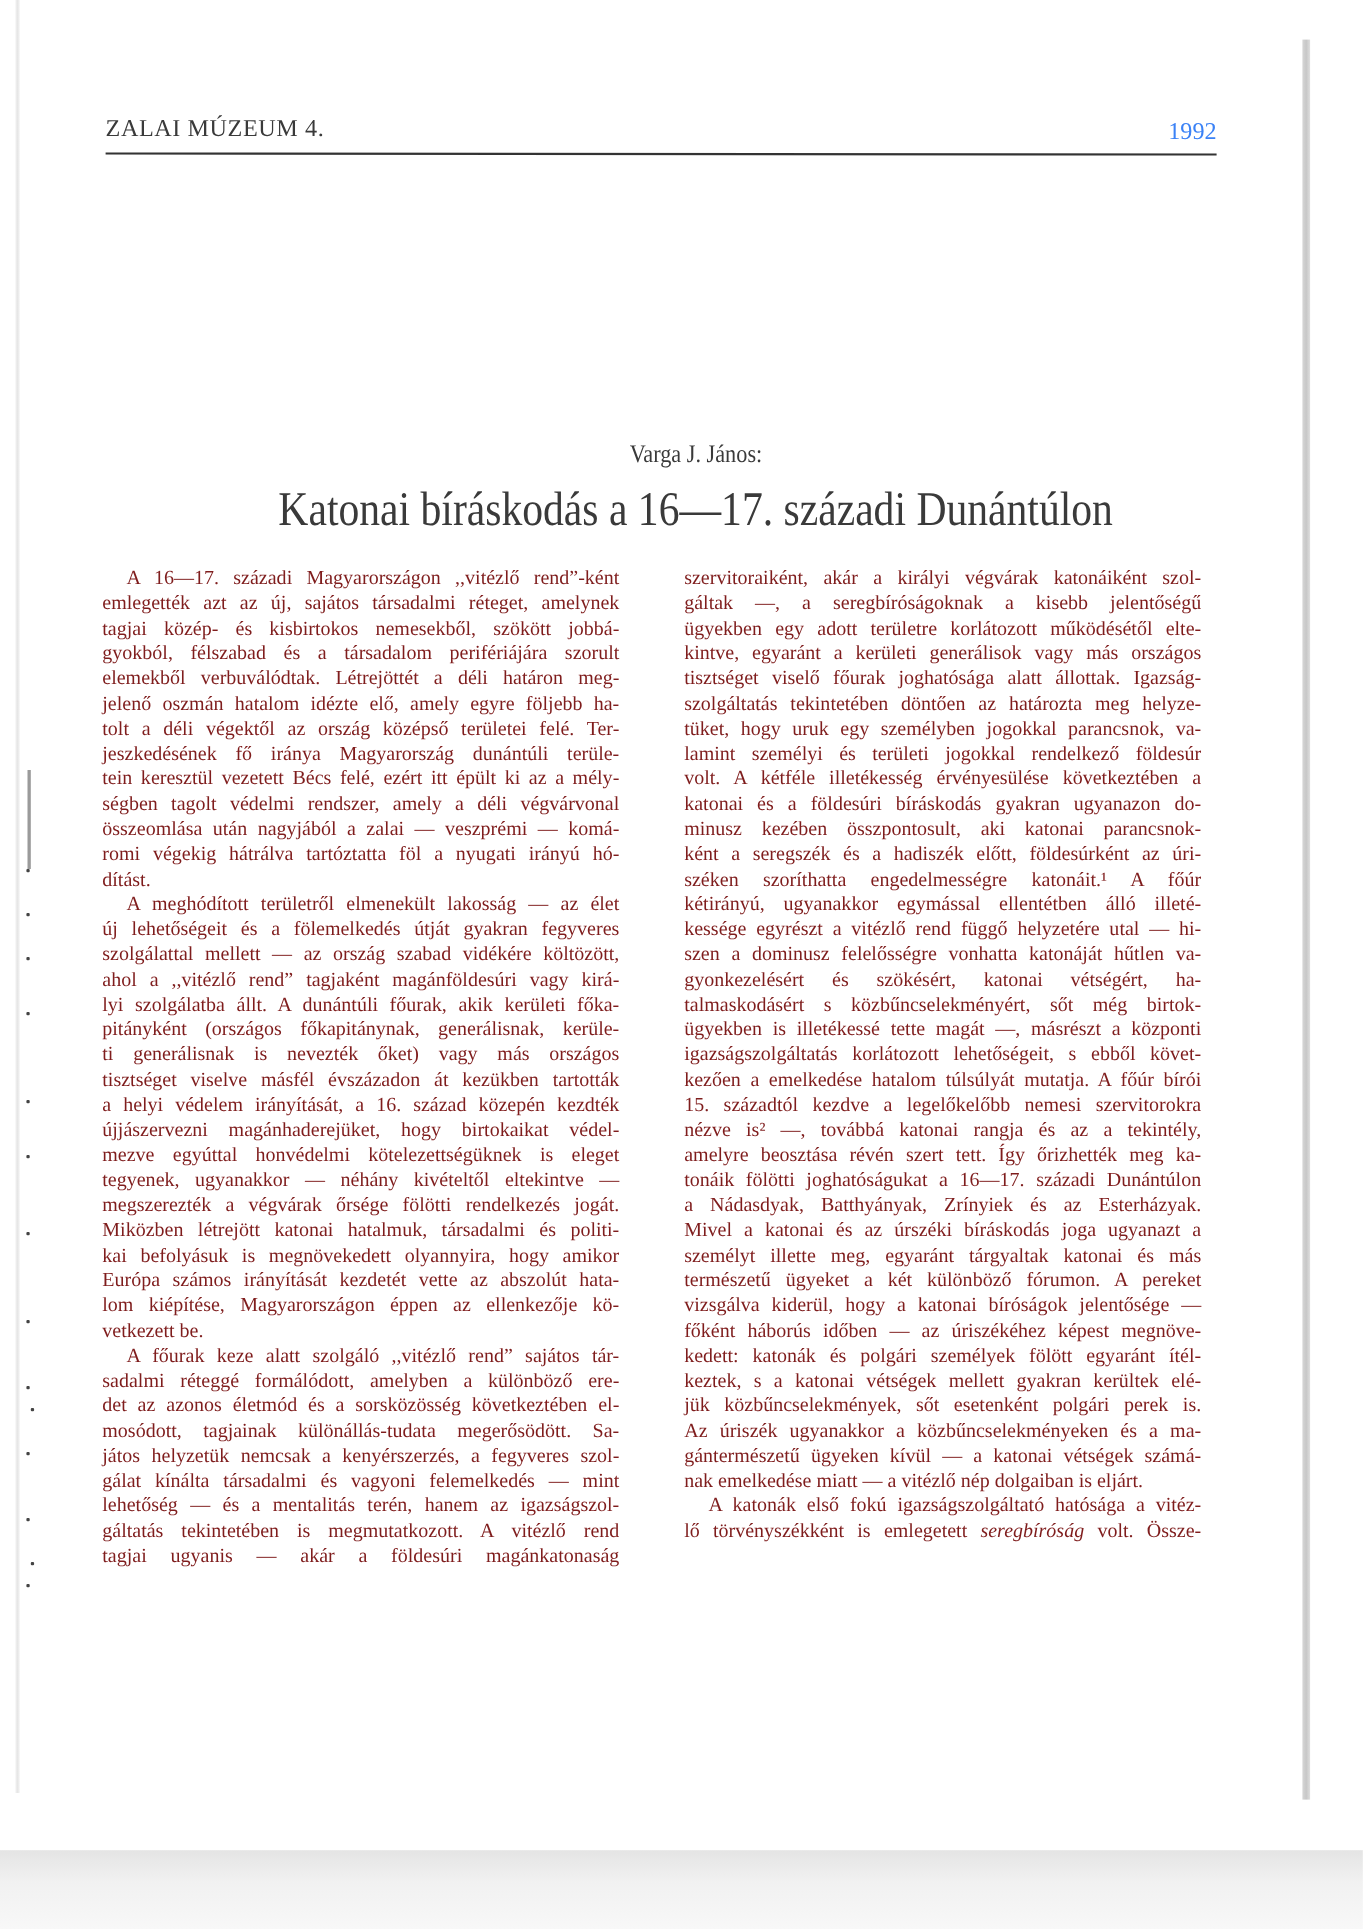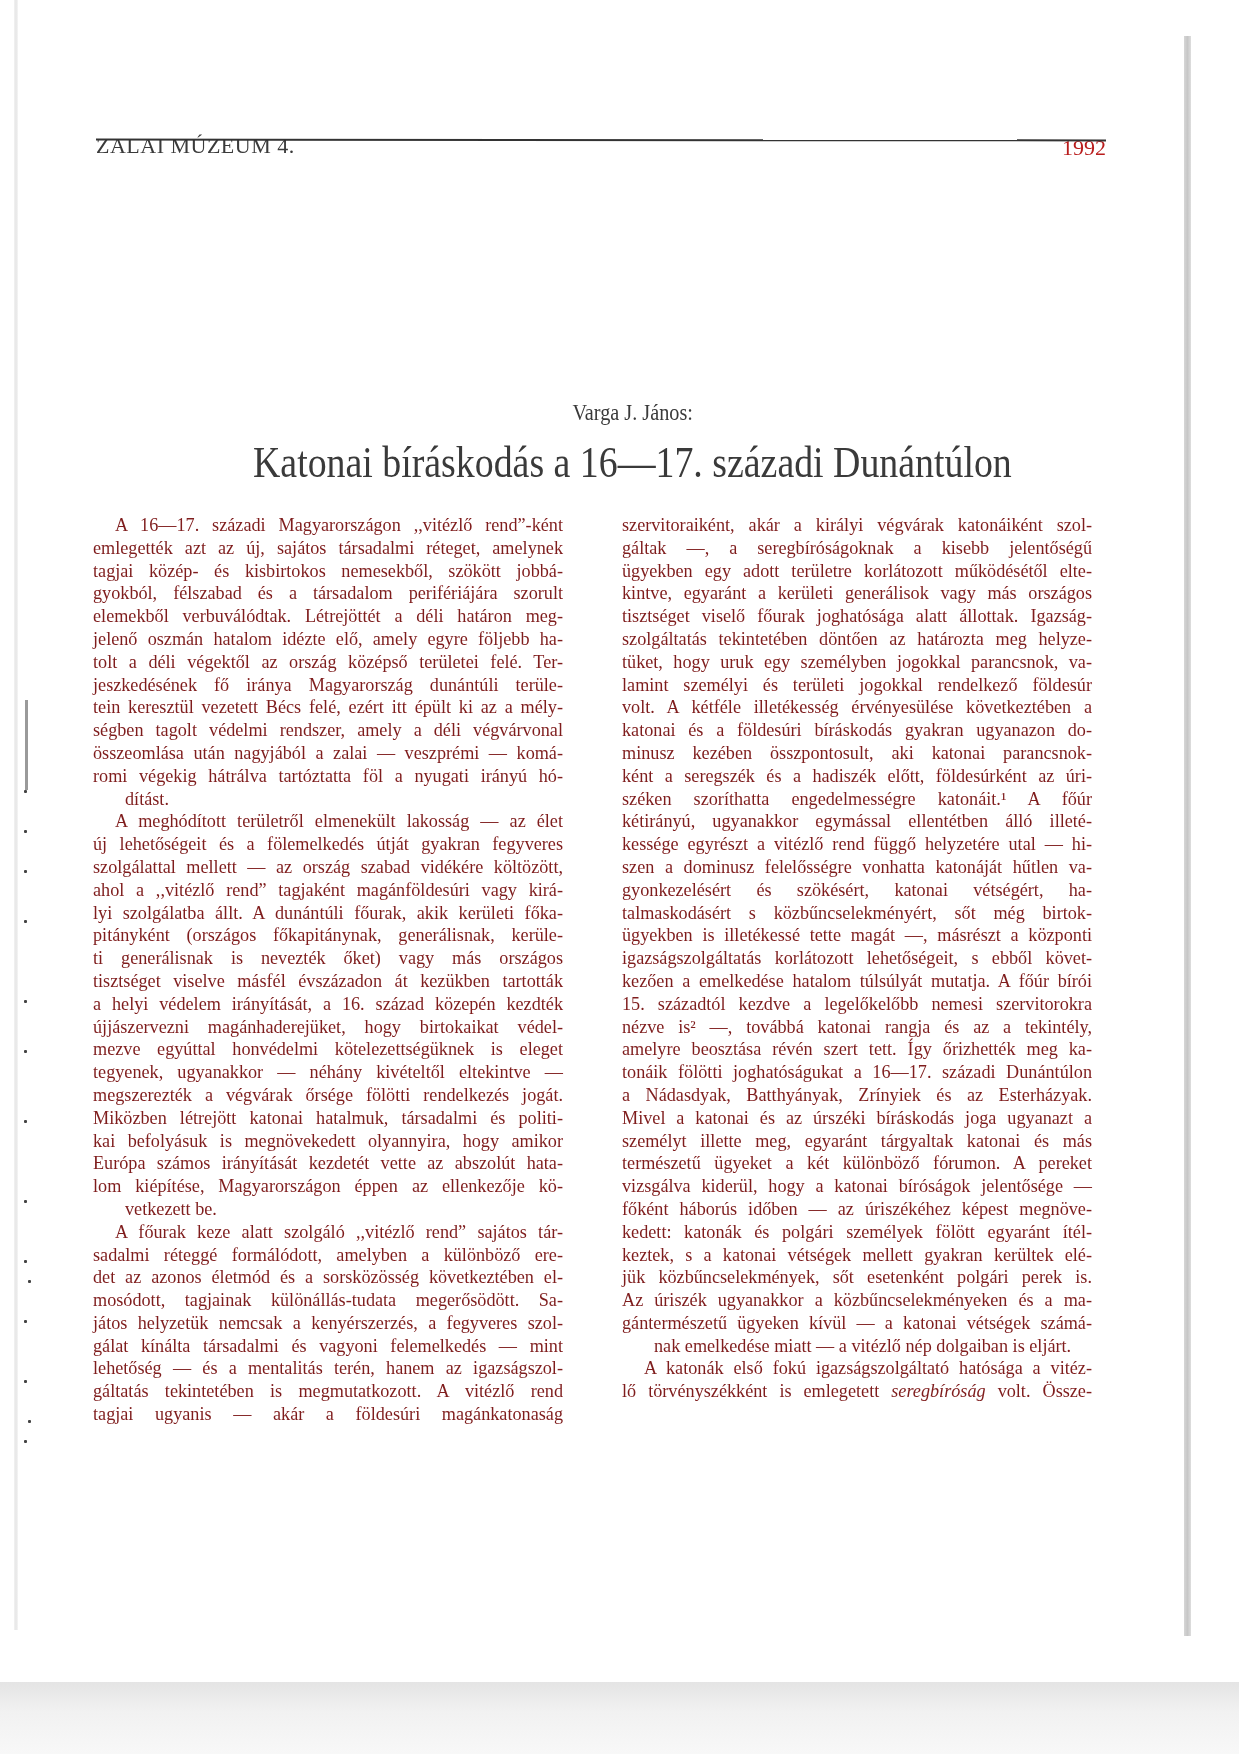--- a/index.html
+++ b/index.html
@@ -48,35 +48,34 @@
       left: 25px; top: 700px; width: 3px; height: 90px;
       background: #9a9a9a;
     }
 
     
     .running-header {
       position: absolute;
       left: 96px; top: 100px;
       width: 1010px;
       height: 40px;
-      margin-top: 29px;
     }
     .journal-name {
       position: absolute;
       left: 0; top: 4px;
       font-size: 22px;
       letter-spacing: 0.5px;
       color: #3a3a3a;
       font-weight: normal;
     }
     .journal-year {
       position: absolute;
       right: 0; top: 6px;
       font-size: 22px;
-      color: #b91c1c;
+      color: #3b82f6;
     }
     .header-rule {
       position: absolute;
       left: 96px; top: 139px;
       width: 1010px; height: 0;
       border-top: 2px solid #333;
       transform: rotate(0.05deg);
     }
 
     
@@ -118,21 +117,20 @@
     .line {
       display: block;
       white-space: nowrap;
       text-align: justify;
       text-align-last: justify;
       height: 22.8px;
       overflow: visible;
     }
     .line.last {
       text-align-last: left;
-      margin-left: 32px;
     }
     .line.indent { text-indent: 22px; }
     em { font-style: italic; }
   </style>
 </head>
 <body>
 
 <div class="scan-left-edge"></div>
 <div class="scan-right-edge"></div>
 <div class="scan-bottom"></div>

